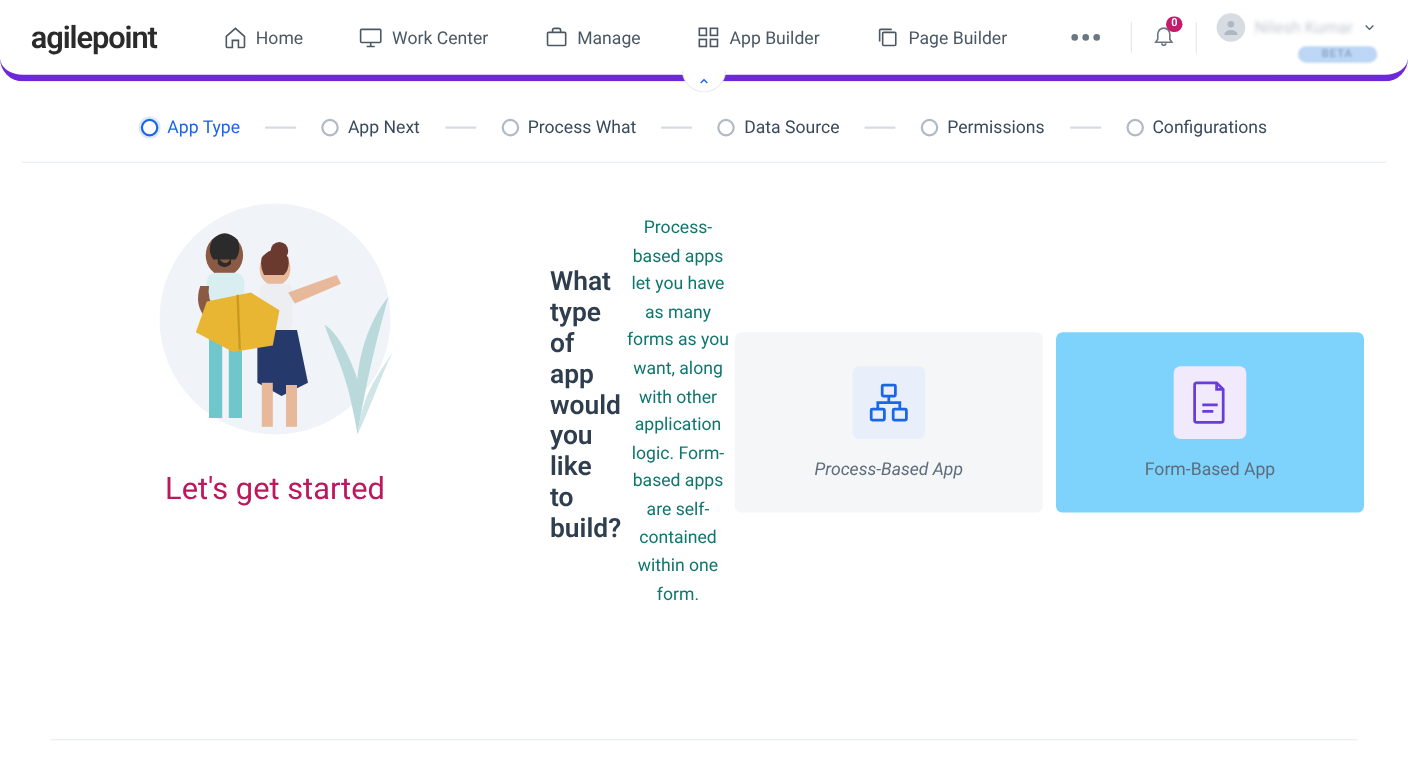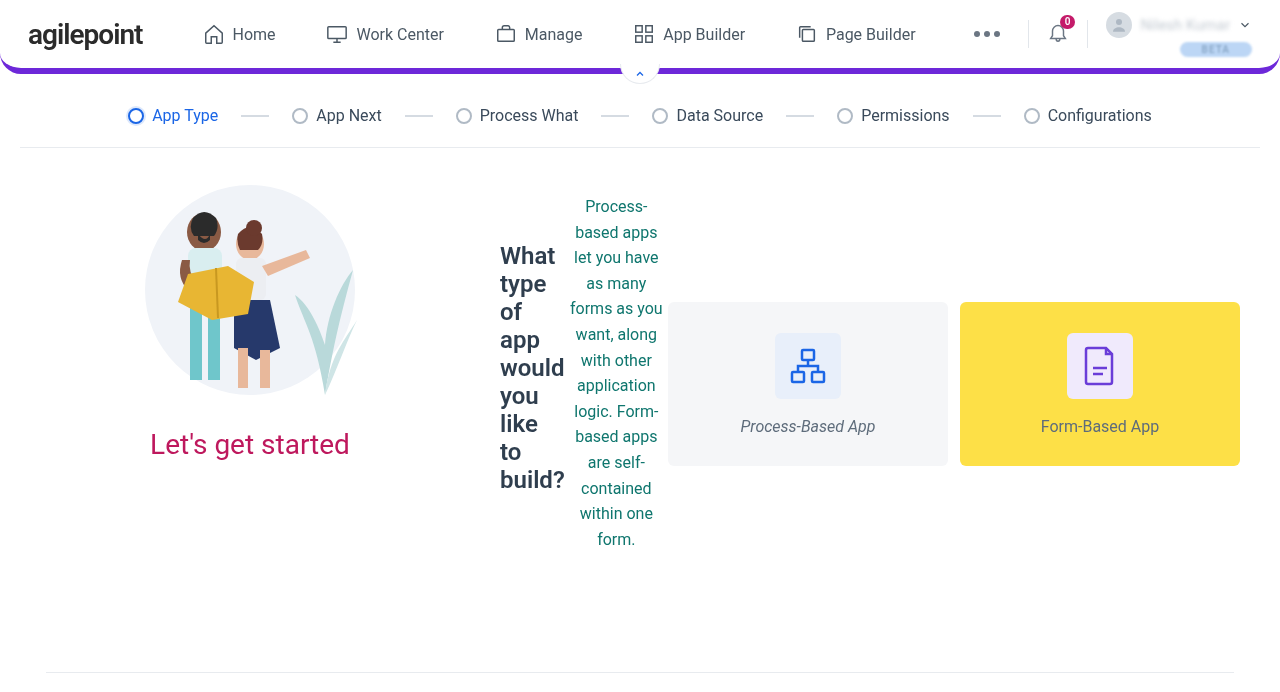--- a/index.html
+++ b/index.html
@@ -38,21 +38,21 @@
 .left { flex:0 0 420px; display:flex; flex-direction:column; align-items:center; }
 .illus { width:240px; height:230px; position:relative; }
 .illus .bg { position:absolute; width:210px; height:210px; background:#f0f3f8; border-radius:50%; left:15px; top:5px; }
 .illus .plant { position:absolute; right:5px; top:55px; }
 .illus .people { position:absolute; left:28px; top:30px; }
 .left h2 { margin-top:18px; font-size:28px; font-weight:400; color:#be185d; }
 .right { flex:1; display:flex; flex-direction:row; align-items:center; }
 .right h1 { font-size:24px; font-weight:600; color:#2f3e4e; margin-top:4px; }
 .right p { font-size:16px; color:#0f766e; margin-top:14px; text-align:center; max-width:580px; line-height:1.6; }
 .cards { display:flex; gap:12px; margin-top:36px; }
-.card { width:280px; height:164px; background:#fde047; border-radius:6px; display:flex; flex-direction:column; align-items:center; justify-content:center; gap:18px; cursor:pointer; }
+.card { width:280px; height:164px; background:#7dd3fc; border-radius:6px; display:flex; flex-direction:column; align-items:center; justify-content:center; gap:18px; cursor:pointer; }
 .card.selected { background:#f5f6f8;font-style:italic; }
 .card-icon { width:66px; height:66px; background:#e8effa; border-radius:6px; display:flex; align-items:center; justify-content:center; }
 .card-icon.purple { background:#f0eafc; }
 .card-label { font-size:16px; color:#5e6c7b; }
 .footer { border-top:1px solid #e8ebef; margin:120px 26px 0; padding:24px 0 0; display:flex; justify-content:flex-end; gap:28px; align-items:flex-end; }
 .btn-cancel { background:none; border:none; color:#4b5864; font-size:16px; cursor:pointer; }
 .btn-next { background:#4c1d95; color:#fff; border:none; padding:22px 28px; border-radius:22px; font-size:21px; cursor:pointer; }
 </style>
 </head>
 <body>

